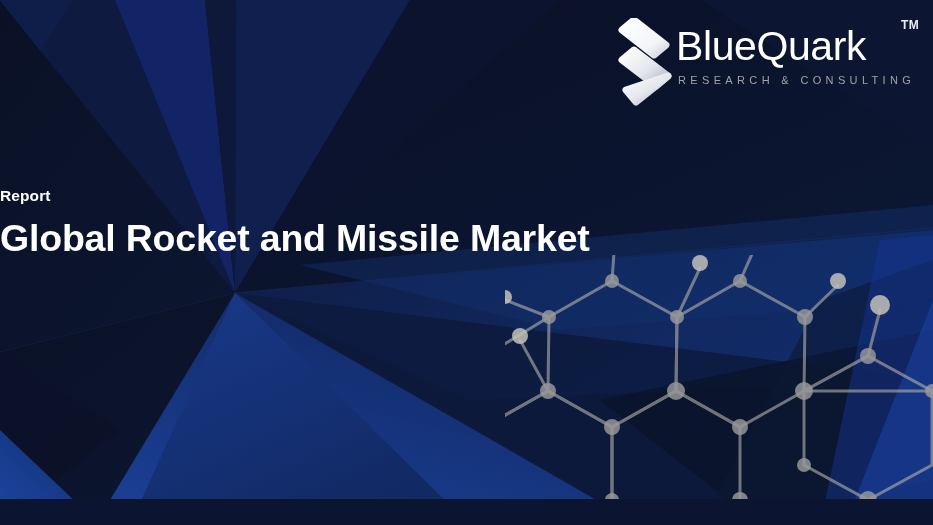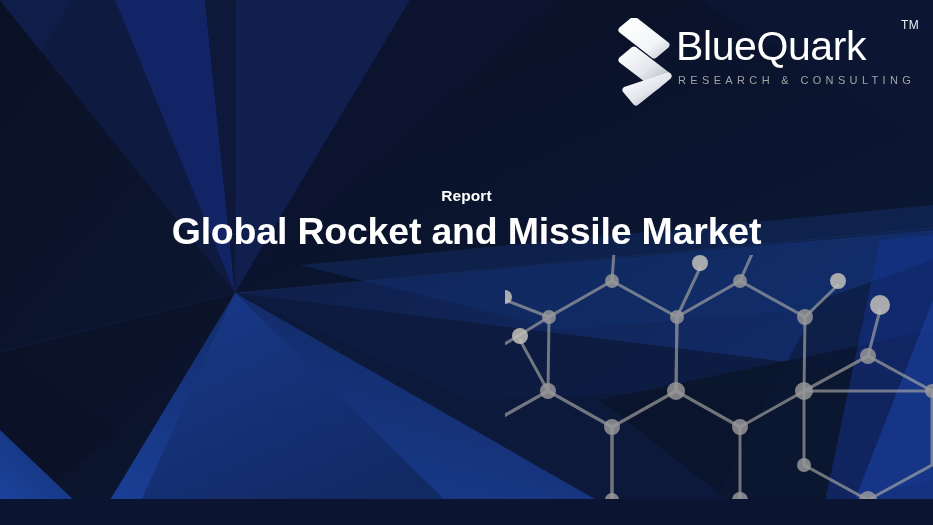--- a/index.html
+++ b/index.html
@@ -67,42 +67,41 @@
     line-height: 16px;
     white-space: nowrap;
     margin-top: 2px;
     padding-left: 2px;
   }
   #tm-mark {
     position: absolute;
     left: 283px;
     top: 2px;
     font-size: 12px;
-    font-weight: 400;
+    font-weight: 700;
     color: #e8edf7;
     letter-spacing: 0.4px;
   }
 
   
   #title-block {
     position: absolute;
     left: 0px;
     top: 186px;
     width: 933px;
-    text-align: center;
   }
   #kicker {
     font-size: 15.5px;
     font-weight: 700;
     color: #ffffff;
     letter-spacing: 0.1px;
     line-height: 20px;
   }
   #main-title {
-    margin-top: 3px;
+    margin-top: 10px;
     font-size: 37.5px;
     font-weight: 700;
     color: #ffffff;
     letter-spacing: -0.2px;
     line-height: 44px;
     white-space: nowrap;
   }
 
   
   #footer-block {

